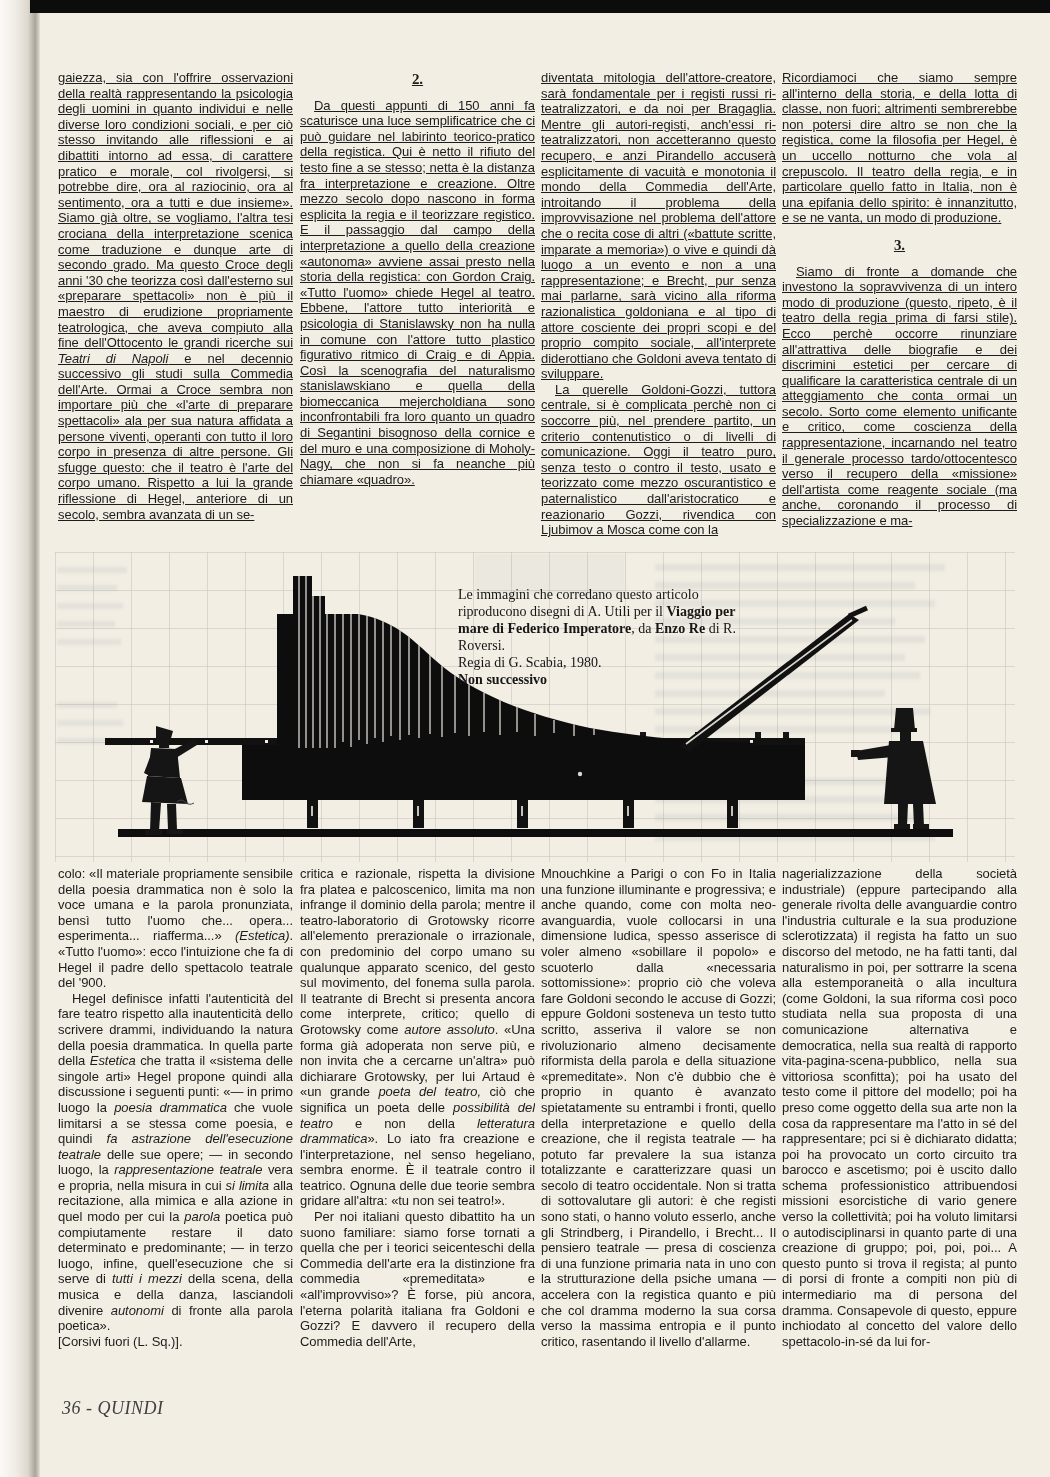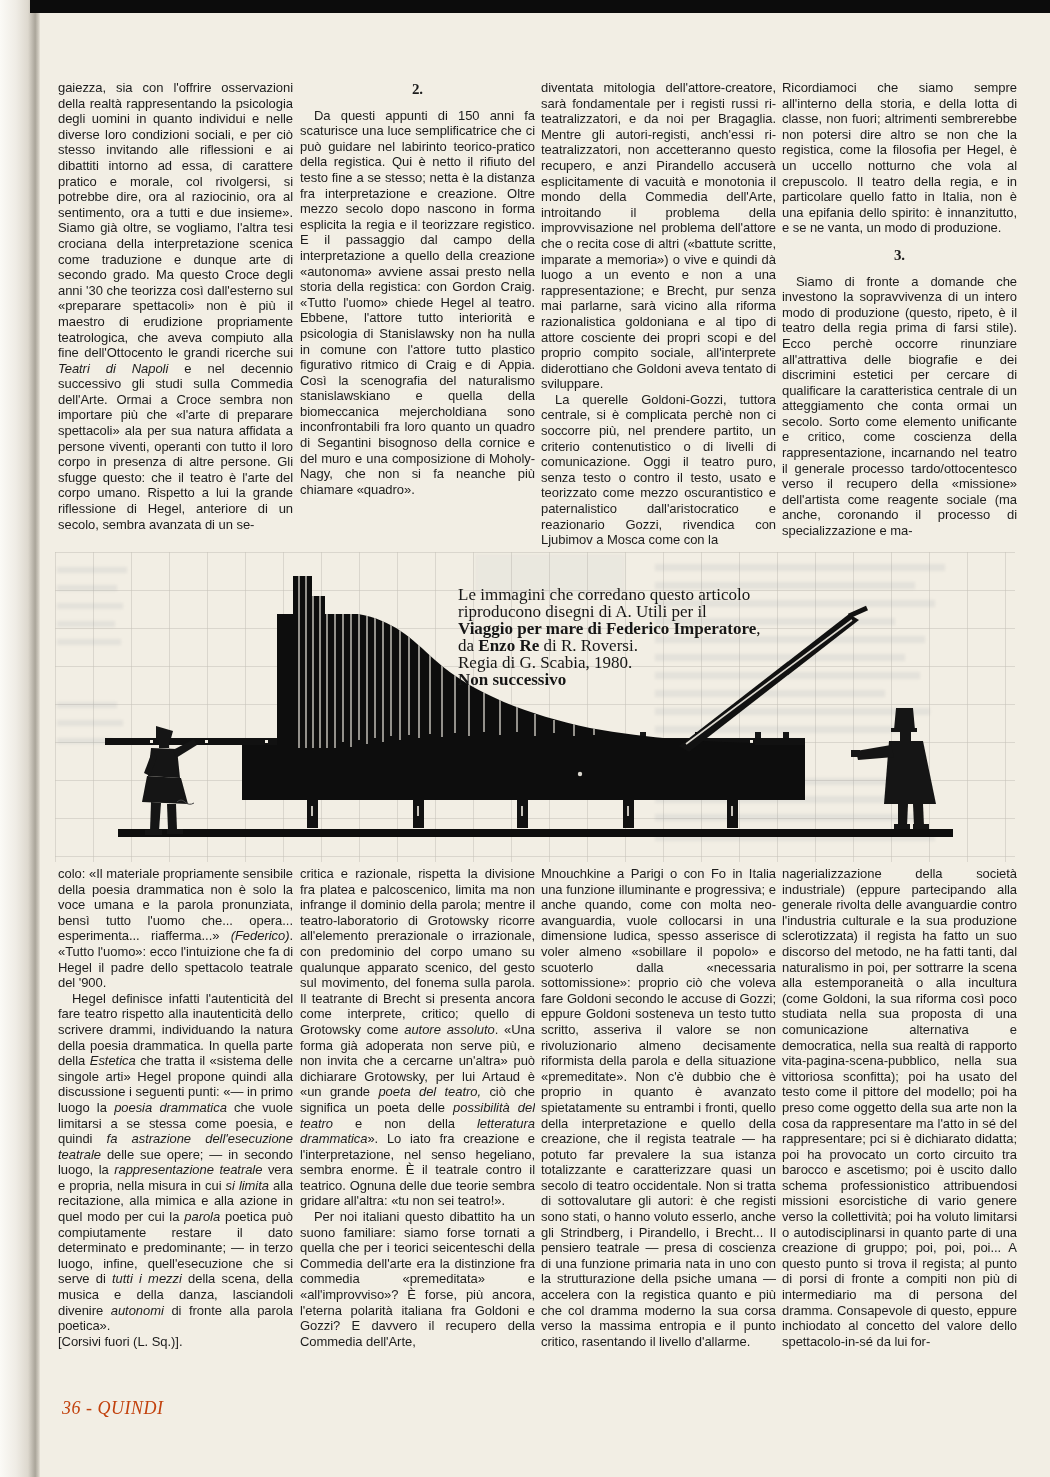--- a/index.html
+++ b/index.html
@@ -4,26 +4,26 @@
 <style>
   html,body{margin:0;padding:0;width:1050px;height:1477px;overflow:hidden;background:#efece3;}
   #page{position:absolute;inset:0;background:#f2eee4;font-family:"Liberation Sans","DejaVu Sans",sans-serif;color:#1c1c1c;}
   .left-edge{position:absolute;left:0;top:0;width:40px;height:1477px;background:linear-gradient(90deg,#fbfaf6 0%,#efece5 40%,#ddd8ce 70%,#aaa59a 88%,#cfcabf 96%,#e8e4da 100%);}
   .top-edge{position:absolute;left:30px;top:0;width:1020px;height:13px;background:#0c0c0c;}
   .col{position:absolute;width:235px;font-size:13px;line-height:15.6px;text-align:justify;letter-spacing:-0.05px;overflow:hidden;hyphens:auto;-webkit-hyphens:auto;}
   .col p{margin:0;}
   .col p.ind{text-indent:14px;}
   .col .h{font-family:"Liberation Serif","DejaVu Serif",serif;font-weight:bold;font-size:15px;text-align:center;margin:2px 0 10px 0;text-indent:0;}
   .col .h.mid{margin:12px 0 10px 0;}
-  .top-section .col{top:80px;height:482px;}
+  .top-section .col{top:70px;height:482px;text-decoration:underline;}
   .bottom-section .col{top:866px;height:560px;}
   .c1{left:58px;} .c2{left:300px;} .c3{left:541px;} .c4{left:782px;}
   #illustration{position:absolute;left:55px;top:552px;width:960px;height:310px;}
-  #caption{position:absolute;left:458px;top:586px;width:306px;font-family:"Liberation Serif","DejaVu Serif",serif;font-size:17px;line-height:17px;color:#161616;text-align:left;}
-  #footer{position:absolute;left:62px;top:1398px;font-family:"Liberation Serif","DejaVu Serif",serif;font-style:italic;font-size:18px;color:#c2410c;letter-spacing:0.5px;}
+  #caption{position:absolute;left:458px;top:586px;width:306px;font-family:"Liberation Serif","DejaVu Serif",serif;font-size:14px;line-height:17px;color:#161616;text-align:left;}
+  #footer{position:absolute;left:62px;top:1398px;font-family:"Liberation Serif","DejaVu Serif",serif;font-style:italic;font-size:18px;color:#404040;letter-spacing:0.5px;}
 </style>
 </head>
 <body>
 
 <div id="page">
   <div class="left-edge"></div>
   <div class="top-edge"></div>
 
   <div class="top-section">
     <div class="col c1" lang="it">
@@ -192,21 +192,21 @@
       <polygon points="858,252 868,252 869,274 859,274"></polygon>
       <rect x="839" y="272" width="16" height="5"></rect>
       <rect x="858" y="272" width="16" height="5"></rect>
     </g>
   </svg>
 
   <div id="caption">Le immagini che corredano questo articolo riproducono disegni di A. Utili per il <b>Viaggio per mare di Federico Imperatore</b>, da <b>Enzo Re</b> di R. Roversi.<br>Regia di G. Scabia, 1980.<br><b>Non successivo</b></div>
 
   <div class="bottom-section">
     <div class="col c1" lang="it">
-        <p class="cont">colo: «Il materiale propriamente sensibile della poesia drammatica non è solo la voce umana e la parola pronunziata, bensì tutto l'uomo che... opera... esperimenta... riafferma...» <i>(Federico)</i>. «Tutto l'uomo»: ecco l'intuizione che fa di Hegel il padre dello spettacolo teatrale del '900.</p>
+        <p class="cont">colo: «Il materiale propriamente sensibile della poesia drammatica non è solo la voce umana e la parola pronunziata, bensì tutto l'uomo che... opera... esperimenta... riafferma...» <i>(Estetica)</i>. «Tutto l'uomo»: ecco l'intuizione che fa di Hegel il padre dello spettacolo teatrale del '900.</p>
         <p class="ind">Hegel definisce infatti l'autenticità del fare teatro rispetto alla inautenticità dello scrivere drammi, individuando la natura della poesia drammatica. In quella parte della <i>Estetica</i> che tratta il «sistema delle singole arti» Hegel propone quindi alla discussione i seguenti punti: «— in primo luogo la <i>poesia drammatica</i> che vuole limitarsi a se stessa come poesia, e quindi <i>fa astrazione dell'esecuzione teatrale</i> delle sue opere; — in secondo luogo, la <i>rappresentazione teatrale</i> vera e propria, nella misura in cui <i>si limita</i> alla recitazione, alla mimica e alla azione in quel modo per cui la <i>parola</i> poetica può compiutamente restare il dato determinato e predominante; — in terzo luogo, infine, quell'esecuzione che si serve di <i>tutti i mezzi</i> della scena, della musica e della danza, lasciandoli divenire <i>autonomi</i> di fronte alla parola poetica».</p>
         <p class="cont">[Corsivi fuori (L. Sq.)].</p>
       </div>
     <div class="col c2" lang="it">
         <p class="cont">critica e razionale, rispetta la divisione fra platea e palcoscenico, limita ma non infrange il dominio della parola; mentre il teatro-laboratorio di Grotowsky ricorre all'elemento prerazionale o irrazionale, con predominio del corpo umano su qualunque apparato scenico, del gesto sul movimento, del fonema sulla parola. Il teatrante di Brecht si presenta ancora come interprete, critico; quello di Grotowsky come <i>autore assoluto</i>. «Una forma già adoperata non serve più, e non invita che a cercarne un'altra» può dichiarare Grotowsky, per lui Artaud è «un grande <i>poeta del teatro,</i> ciò che significa un poeta delle <i>possibilità del teatro</i> e non della <i>letteratura drammatica</i>». Lo iato fra creazione e l'interpretazione, nel senso hegeliano, sembra enorme. È il teatrale contro il teatrico. Ognuna delle due teorie sembra gridare all'altra: «tu non sei teatro!».</p>
         <p class="ind">Per noi italiani questo dibattito ha un suono familiare: siamo forse tornati a quella che per i teorici seicenteschi della Commedia dell'arte era la distinzione fra commedia «premeditata» e «all'improvviso»? È forse, più ancora, l'eterna polarità italiana fra Goldoni e Gozzi? E davvero il recupero della Commedia dell'Arte,</p>
       </div>
     <div class="col c3" lang="it">
         <p class="cont">Mnouchkine a Parigi o con Fo in Italia una funzione illuminante e progressiva; e anche quando, come con molta neo-avanguardia, vuole collocarsi in una dimensione ludica, spesso asserisce di voler almeno «sobillare il popolo» e scuoterlo dalla «necessaria sottomissione»: proprio ciò che voleva fare Goldoni secondo le accuse di Gozzi; eppure Goldoni sosteneva un testo tutto scritto, asseriva il valore se non rivoluzionario almeno decisamente riformista della parola e della situazione «premeditate». Non c'è dubbio che è proprio in quanto è avanzato spietatamente su entrambi i fronti, quello della interpretazione e quello della creazione, che il regista teatrale — ha potuto far prevalere la sua istanza totalizzante e caratterizzare quasi un secolo di teatro occidentale. Non si tratta di sottovalutare gli autori: è che registi sono stati, o hanno voluto esserlo, anche gli Strindberg, i Pirandello, i Brecht... Il pensiero teatrale — presa di coscienza di una funzione primaria nata in uno con la strutturazione della psiche umana — accelera con la registica quanto e più che col dramma moderno la sua corsa verso la massima entropia e il punto critico, rasentando il livello d'allarme.</p>
       </div>

